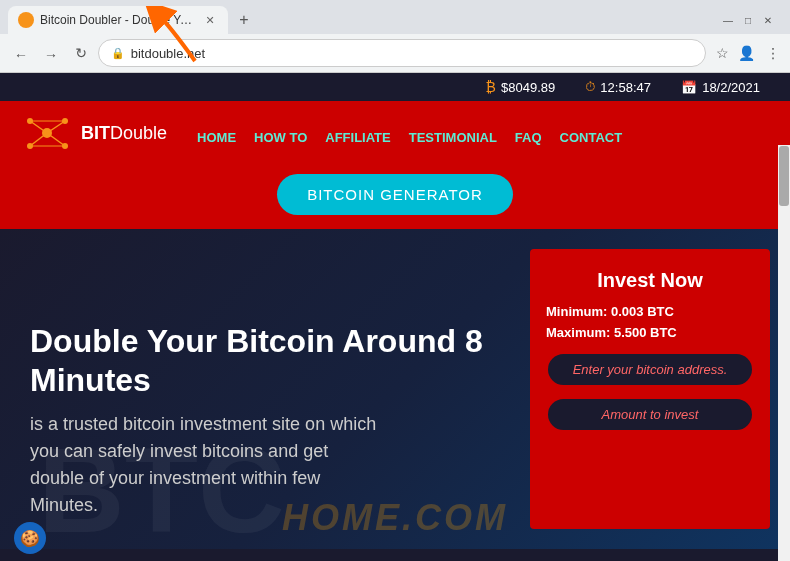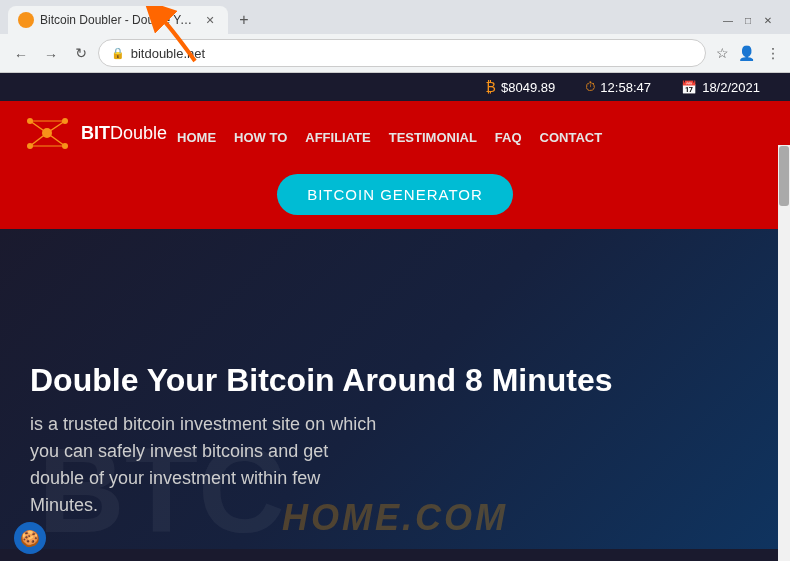--- a/index.html
+++ b/index.html
@@ -121,29 +121,30 @@
     .btc-icon { color: #f7931a; font-size: 14px; }
     .clock-icon { color: #f7931a; }
     .cal-icon { color: #f7931a; }
 
     
     .header {
       background: #cc0000;
       display: flex;
       align-items: center;
       padding: 10px 20px;
+      gap: 20px;
     }
     .logo {
       display: flex; align-items: center; gap: 6px;
     }
     .nav {
       display: flex; gap: 18px; align-items: center; margin-left: 10px;
     }
     .nav-item {
-      color: #e5e5e5; font-size: 13px; font-weight: bold; cursor: pointer; text-decoration: none; margin-top: 8px;
+      color: #5eead4; font-size: 13px; font-weight: bold; cursor: pointer; text-decoration: none; margin-top: 8px;
     }
 
     
     .hero {
       background: linear-gradient(135deg, #1a1a2e 0%, #16213e 50%, #0f3460 100%);
       min-height: 320px;
       position: relative;
       overflow: hidden;
       display: flex;
     }
@@ -397,20 +398,27 @@
     <div class="header-bottom">
       <button class="btn-generator">BITCOIN GENERATOR</button>
     </div>
 
     <div class="hero" style="height: 320px;">
       <div class="hero-left">
         <h1 class="hero-title">Double Your Bitcoin Around 8 Minutes</h1>
         <p class="hero-subtitle">is a trusted bitcoin investment site on which you can safely invest bitcoins and get double of your investment within few Minutes.</p>
       </div>
 
+      <div class="invest-box">
+        <div class="invest-title">Invest Now</div>
+        <div class="invest-info">Minimum: 0.003 BTC</div>
+        <div class="invest-info">Maximum: 5.500 BTC</div>
+        <div class="invest-input">Enter your bitcoin address.</div>
+        <div class="invest-input-2">Amount to invest</div>
+      </div>
 
       <div class="watermark">HOME.COM</div>
 
       <div style="position:absolute;bottom:-10px;left:38px;font-size:120px;font-weight:900;color:rgba(255,255,255,0.05);pointer-events:none;">BTC</div>
     </div>
 
     <div class="cookie-badge">
       <span>🍪</span>
     </div>
 

